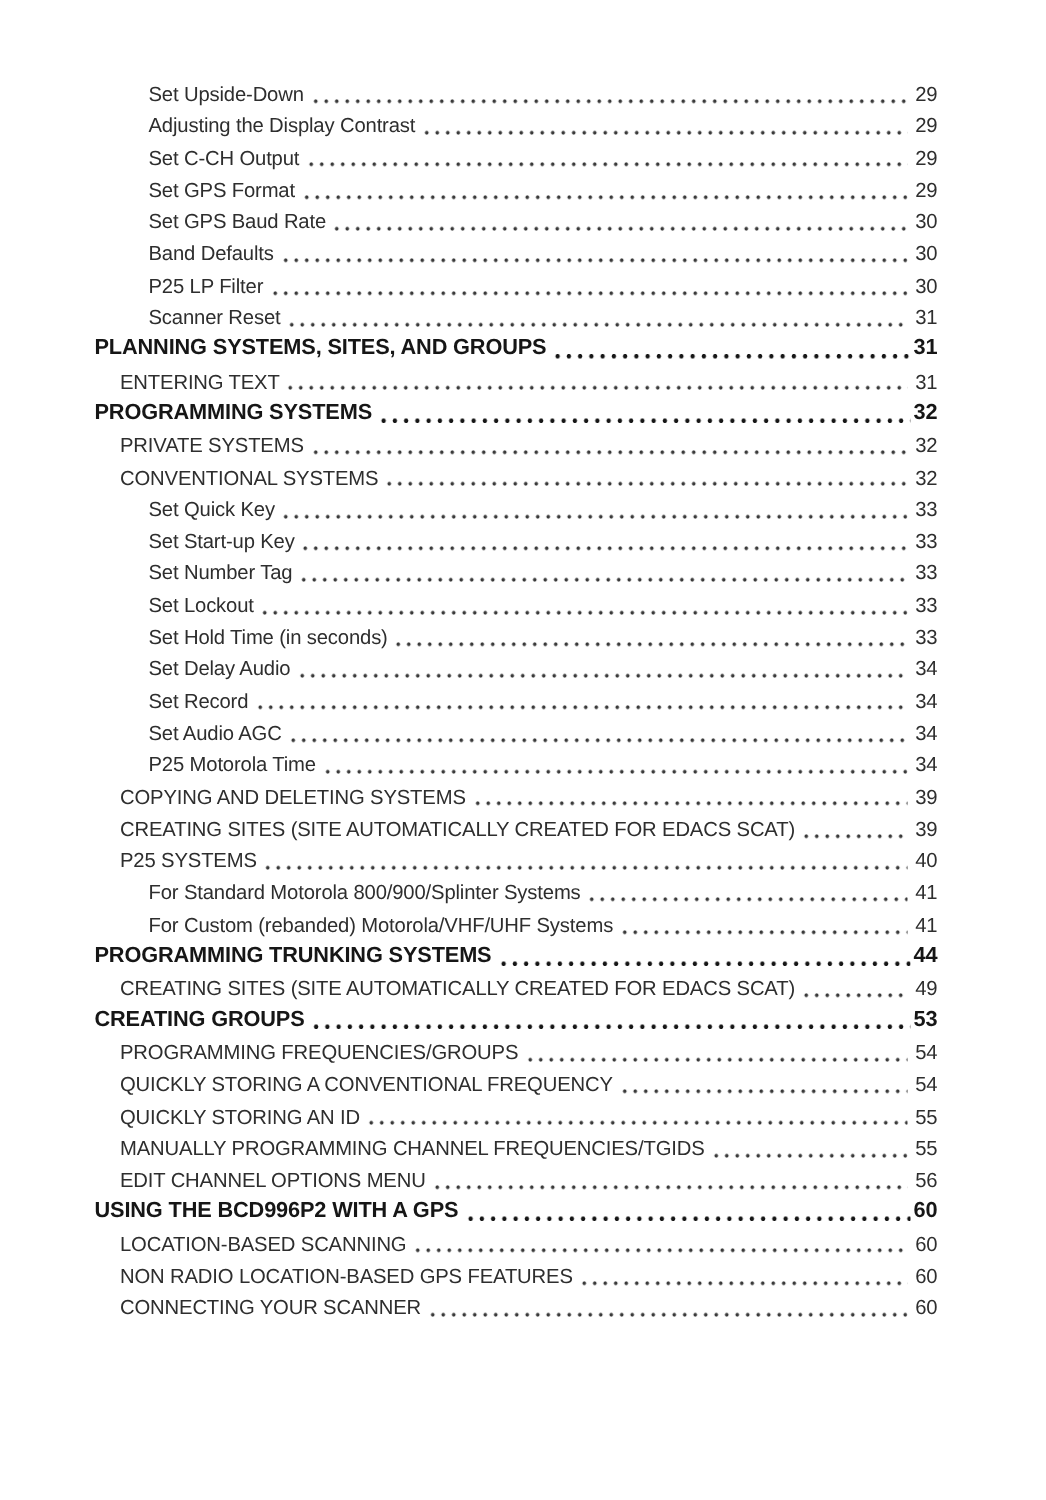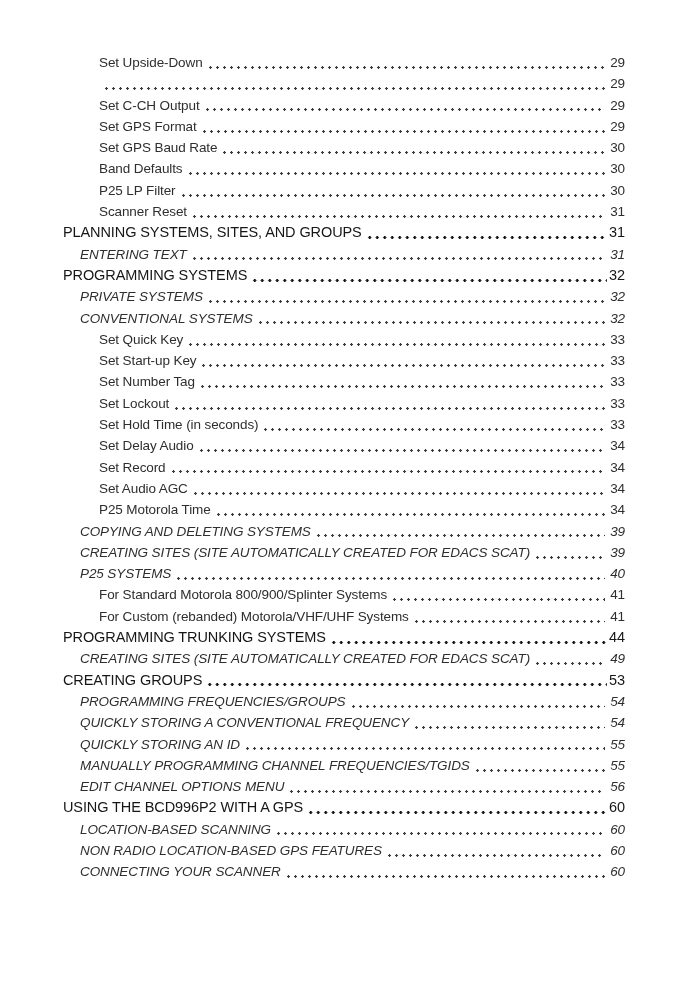--- a/index.html
+++ b/index.html
@@ -26,24 +26,24 @@
   .toc-row {
     display: flex;
     align-items: baseline;
     height: 21.3px;
     line-height: 21.3px;
     font-size: 13.5px;
     color: #2e2e2e;
     letter-spacing: -0.1px;
     white-space: nowrap;
   }
-  .toc-row.level-1 { padding-left: 17px; font-style: italic; }
+  .toc-row.level-1 { padding-left: 17px; }
   .toc-row.level-2 { padding-left: 36px; }
   .toc-row.bold {
-    font-weight: normal;
+    font-weight: bold;
     font-size: 14.5px;
     color: #161616;
   }
   .toc-label {
     flex: 0 0 auto;
   }
   .toc-leader {
     flex: 1 1 auto;
     align-self: stretch;
     position: relative;
@@ -77,20 +77,21 @@
 <body>
 
 <div class="page">
   <div class="toc">
       <div class="toc-row level-2">
         <span class="toc-label">Set Upside-Down</span>
         <span class="toc-leader"></span>
         <span class="toc-page">29</span>
       </div>
       <div class="toc-row level-2">
+        <span class="toc-label">Adjusting the Display Contrast</span>
         <span class="toc-leader"></span>
         <span class="toc-page">29</span>
       </div>
       <div class="toc-row level-2">
         <span class="toc-label">Set C-CH Output</span>
         <span class="toc-leader"></span>
         <span class="toc-page">29</span>
       </div>
       <div class="toc-row level-2">
         <span class="toc-label">Set GPS Format</span>

